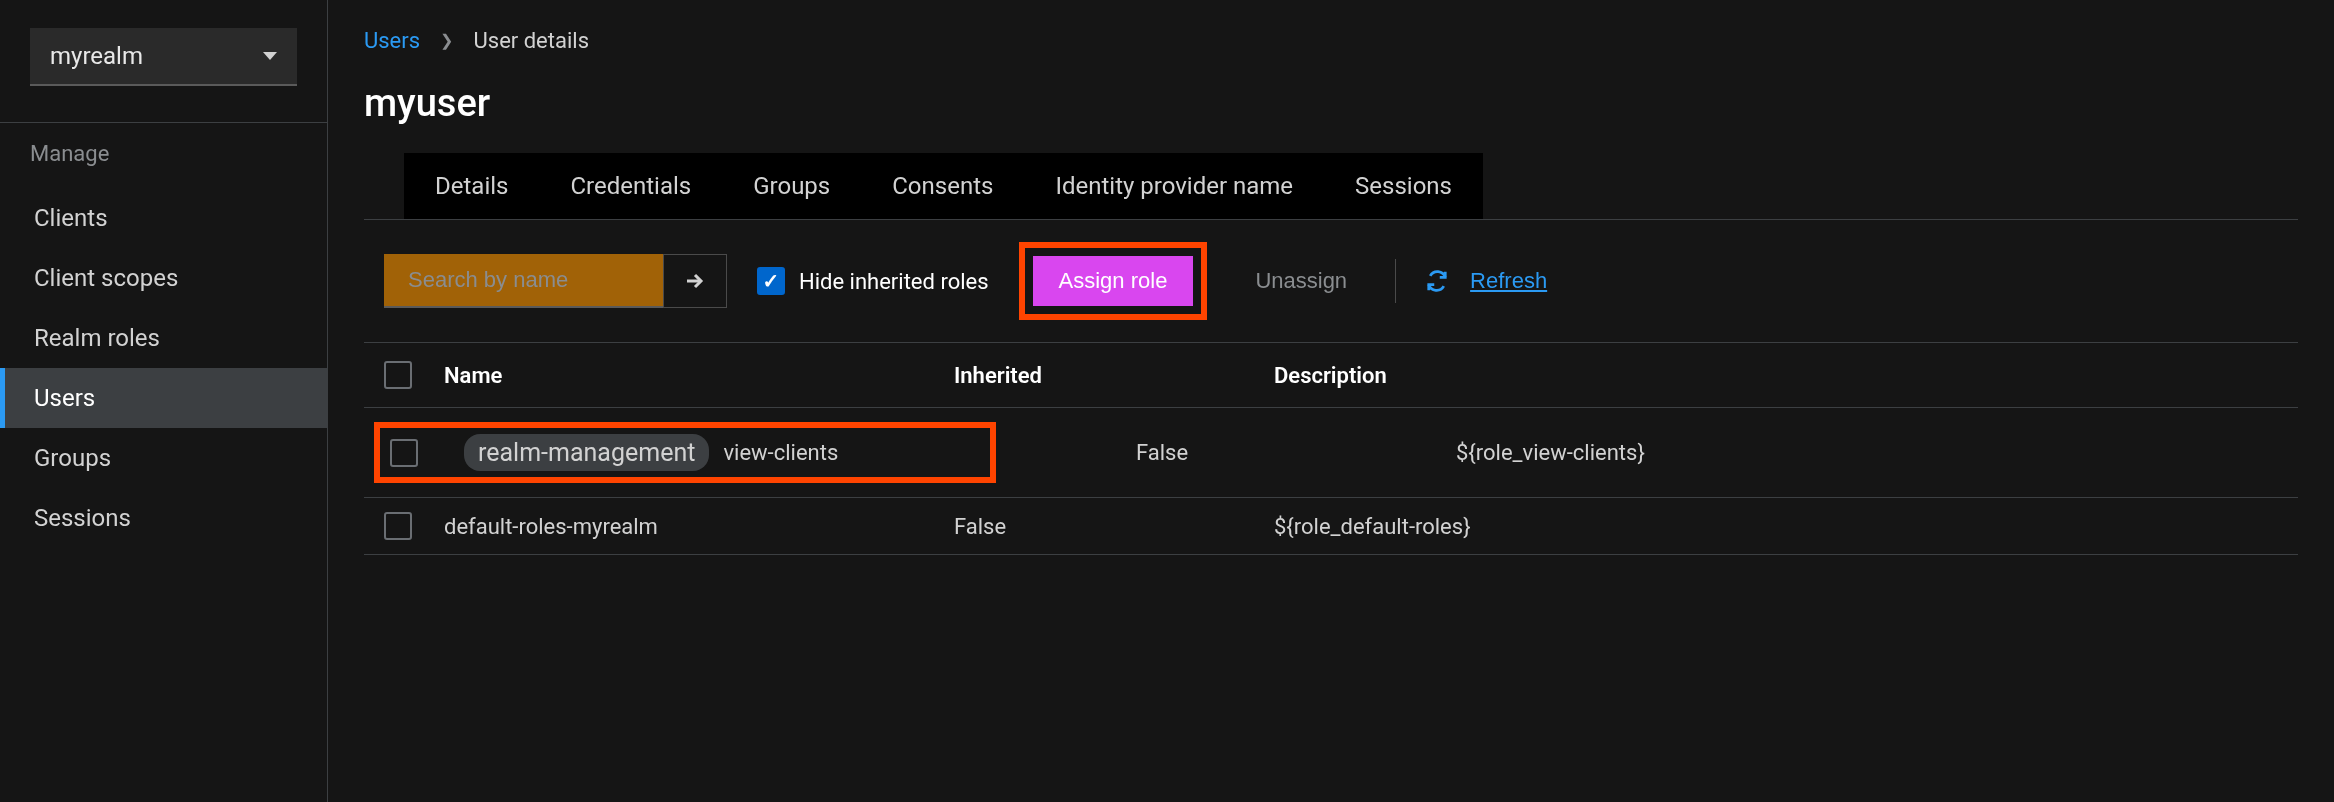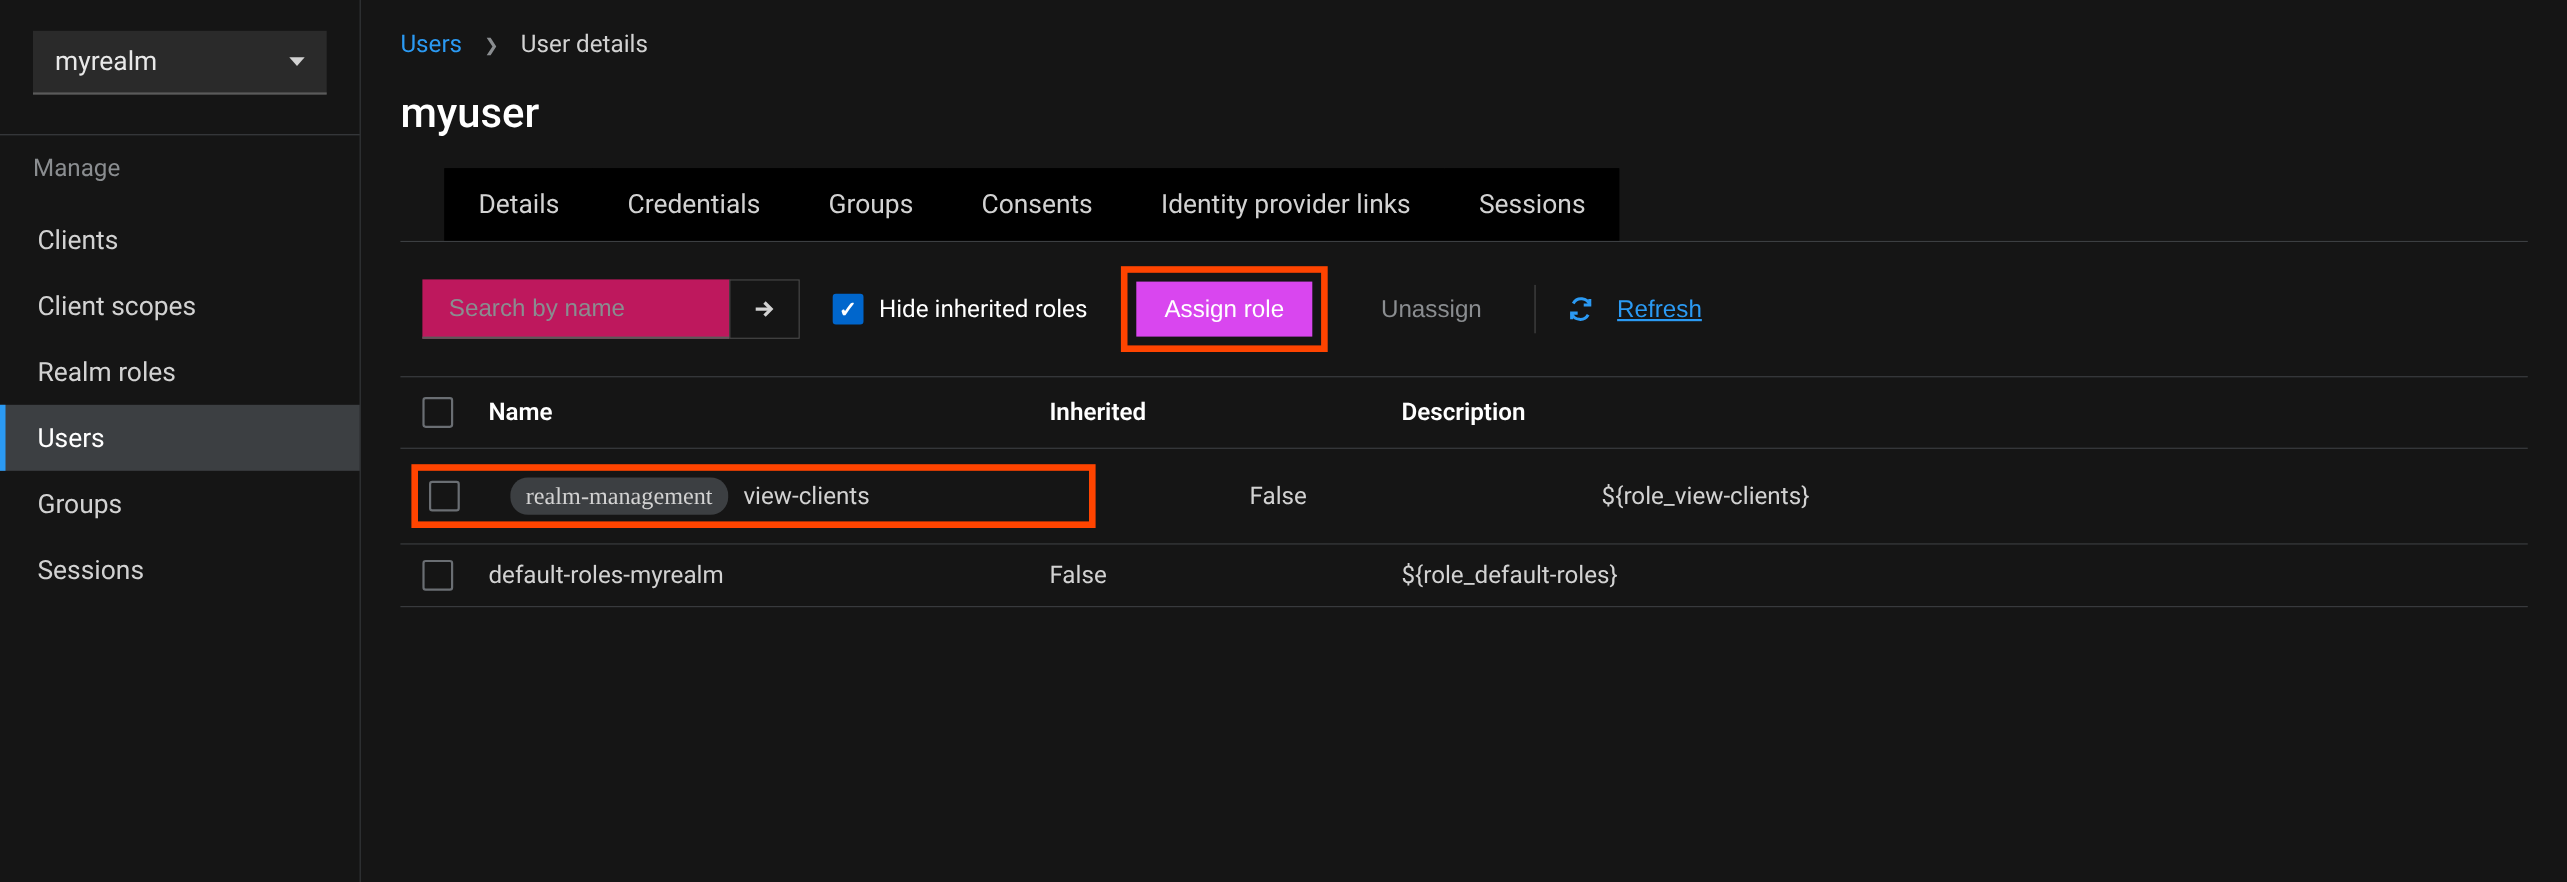--- a/index.html
+++ b/index.html
@@ -136,21 +136,21 @@
   align-items: center;
   gap: 30px;
 }
 .search-group {
   display: flex;
   align-items: stretch;
 }
 .search-input-wrap {
   display: flex;
   align-items: center;
-  background: #be185d;
+  background: #a16207;
   border-bottom: 2px solid #5a5a5a;
   padding: 0 14px;
   width: 280px;
   height: 54px;
 }
 .search-input-wrap svg {
   margin-right: 10px;
 }
 .search-input {
   background: transparent;
@@ -292,22 +292,21 @@
   display: flex;
   align-items: center;
   gap: 14px;
   margin-left: -10px;
 }
 .badge {
   background: #3c3f42;
   color: #d2d2d2;
   padding: 4px 14px;
   border-radius: 16px;
-  font-size: 22px;
-  font-family: Liberation Serif, serif;
+  font-size: 25px;
 }
 .role-text {
   font-size: 22px;
   color: #d2d2d2;
 }
 </style>
 </head>
 <body>
 
 <div class="sidebar">
@@ -335,21 +334,21 @@
     <span class="current">User details</span>
   </div>
 
   <h1 class="page-title">myuser</h1>
 
   <div class="tabs">
     <div class="tab">Details</div>
     <div class="tab">Credentials</div>
     <div class="tab">Groups</div>
     <div class="tab">Consents</div>
-    <div class="tab">Identity provider links</div>
+    <div class="tab">Identity provider name</div>
     <div class="tab">Sessions</div>
   </div>
 
   <div class="toolbar">
     <div class="search-group">
       <div class="search-input-wrap">
         <svg width="22" height="22" viewBox="0 0 24 24" fill="none" stroke="#8a8d90" stroke-width="3">
             <circle cx="10" cy="10" r="7"></circle>
             <line x1="21" y1="21" x2="15" y2="15"></line>
           </svg>

